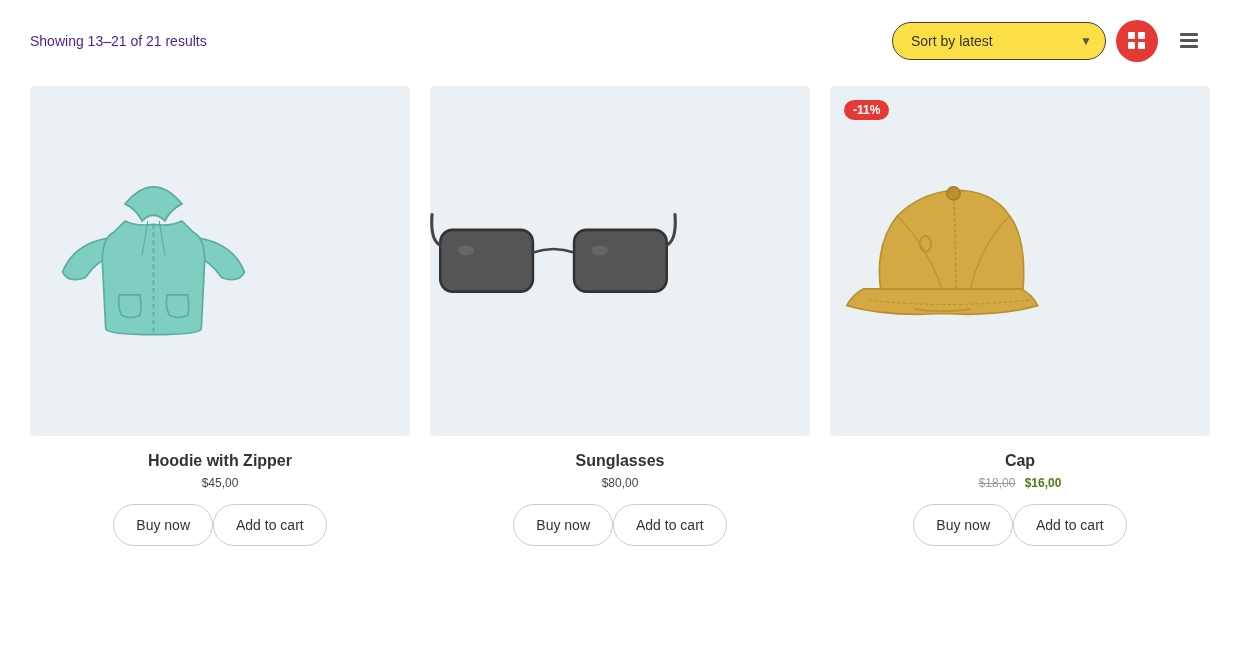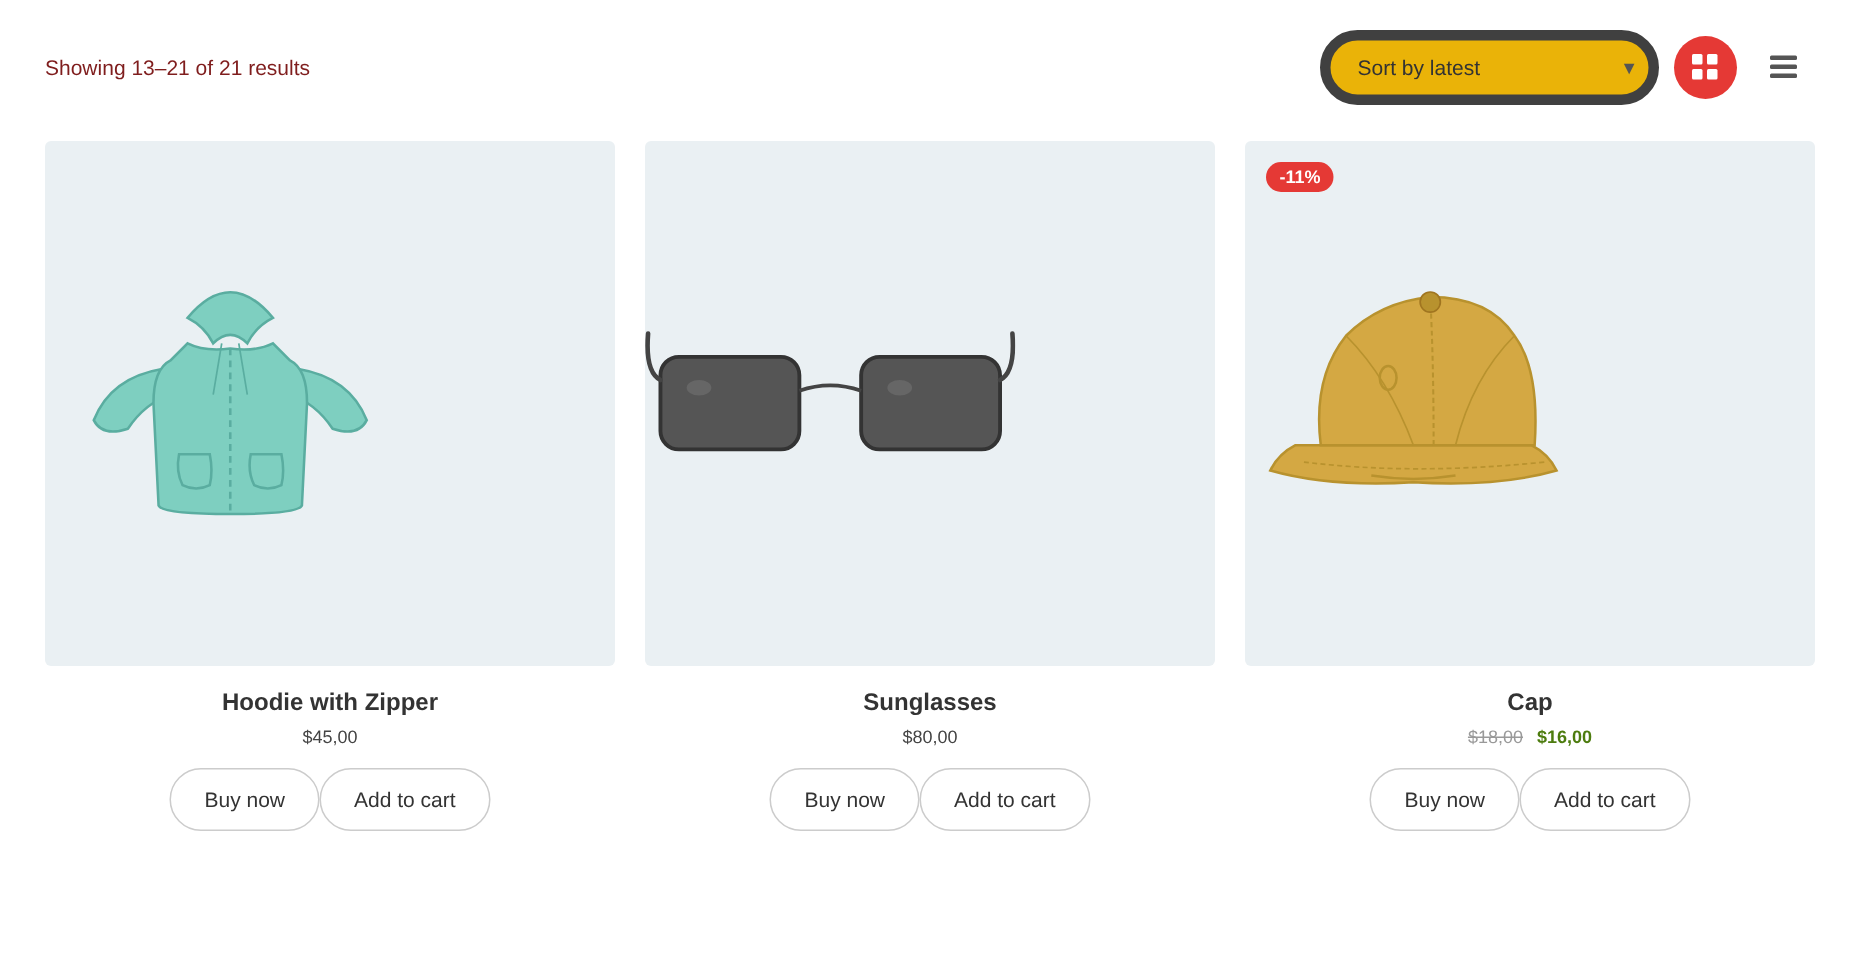--- a/index.html
+++ b/index.html
@@ -10,39 +10,39 @@
       padding: 20px 30px;
     }
     .toolbar {
       display: flex;
       align-items: center;
       justify-content: space-between;
       margin-bottom: 24px;
     }
     .results-text {
       font-size: 14px;
-      color: #7f1d1d;
+      color: #4c1d95;
     }
     .toolbar-right {
       display: flex;
       align-items: center;
       gap: 10px;
     }
     .sort-select-wrapper {
       position: relative;
       display: inline-block;
     }
     .sort-select {
       appearance: none;
-      border: 7px solid #404040;
+      border: 1px solid #404040;
       border-radius: 25px;
       padding: 10px 40px 10px 18px;
       font-size: 14px;
       color: #333;
-      background: #eab308;
+      background: #fde047;
       cursor: pointer;
       outline: none;
       min-width: 180px;
     }
     .sort-chevron {
       position: absolute;
       right: 14px;
       top: 50%;
       transform: translateY(-50%);
       pointer-events: none;

